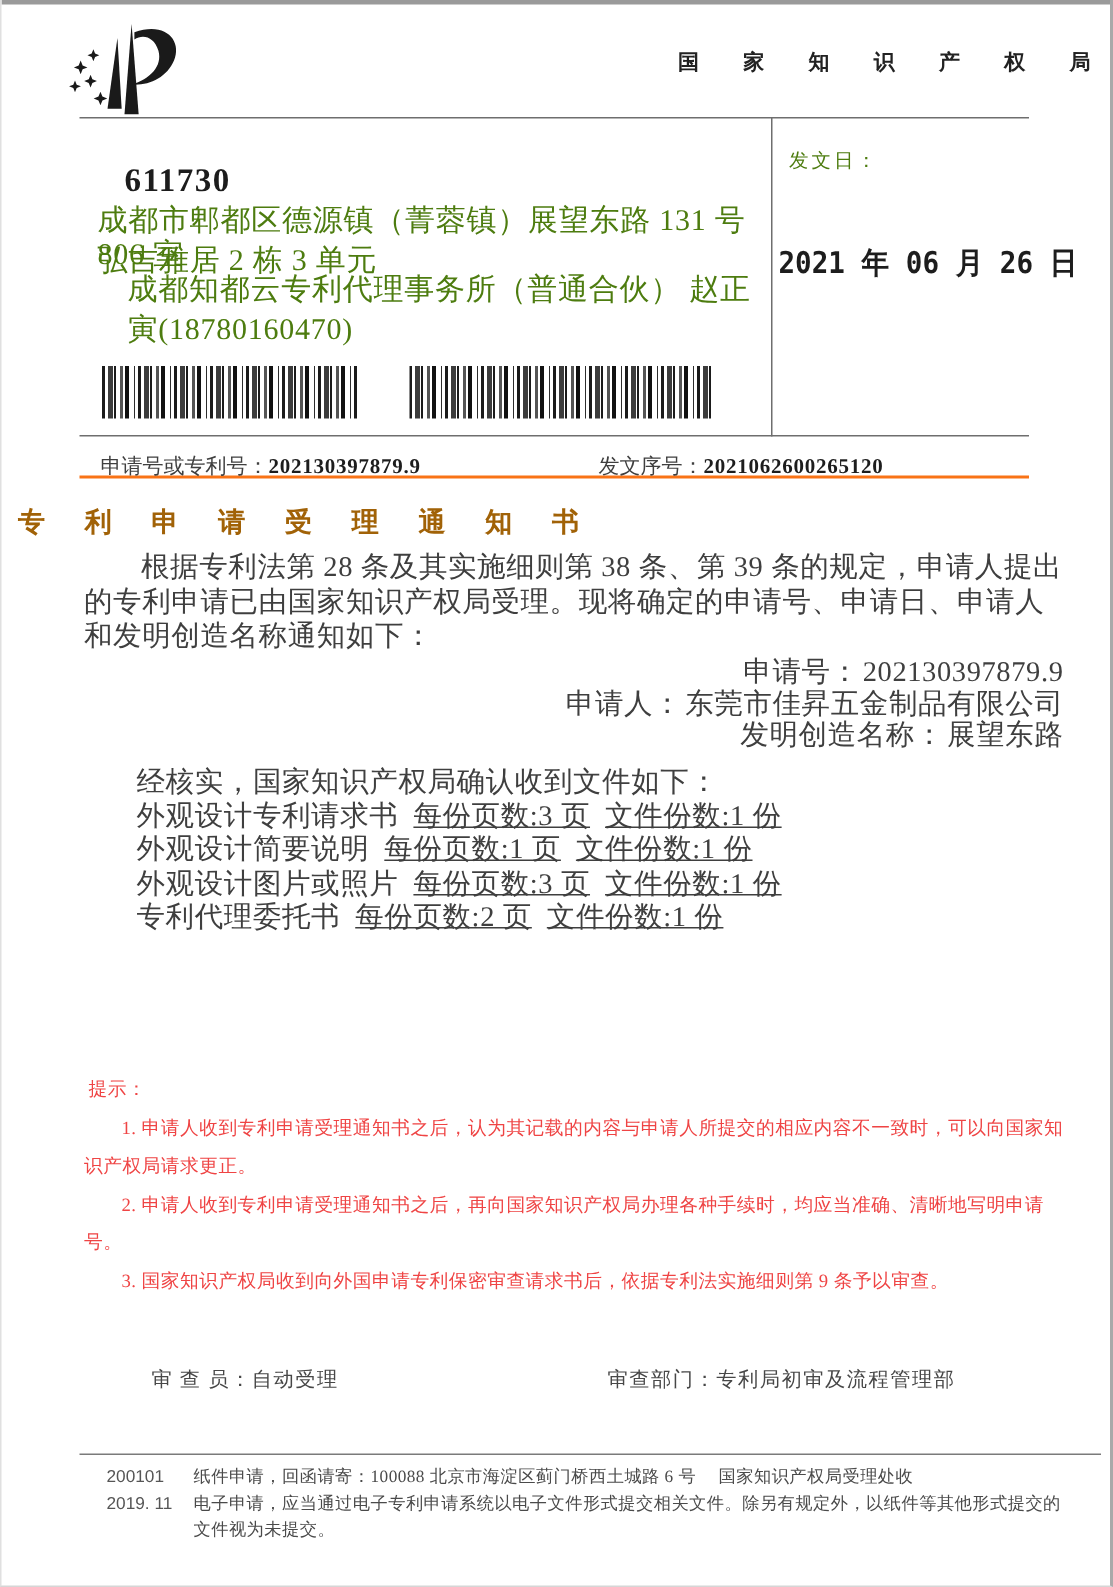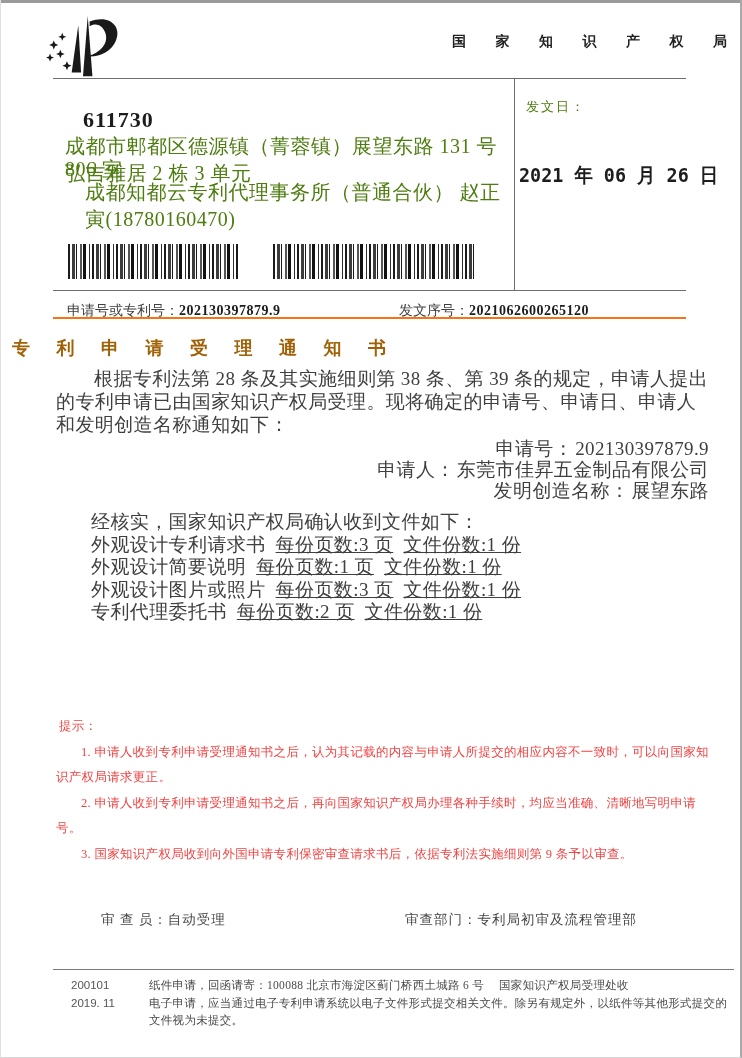--- a/index.html
+++ b/index.html
@@ -83,21 +83,21 @@
   .tip{margin:1px 0 0 0;text-indent:2em;}
 
   
   .signoff{position:absolute;left:0;top:911px;width:100%;font-size:13.5px;color:#474747;letter-spacing:1px;}
   .examiner{position:absolute;left:100px;white-space:nowrap;}
   .department{position:absolute;left:376px;white-space:nowrap;margin-left:28px;}
 
   
   .footer{position:absolute;left:52px;top:969px;width:681px;border-top:1.5px solid #7a7a7a;padding-top:7px;
     font-size:11.5px;line-height:17.5px;color:#4a4a4a;}
-  .footer-row{display:flex;align-items:flex-start;gap:20px;}
+  .footer-row{display:flex;align-items:flex-start;}
   .footer-code{flex:0 0 58px;margin-left:18px;font-family:"Liberation Sans","DejaVu Sans",sans-serif;color:#555;}
   .footer-text{flex:1;max-width:582px;letter-spacing:.3px;}
 </style>
 </head>
 <body>
 
 <div class="page">
   <div class="top-edge"></div>
 
   <svg class="logo" viewBox="0 0 90 70" aria-hidden="true">

